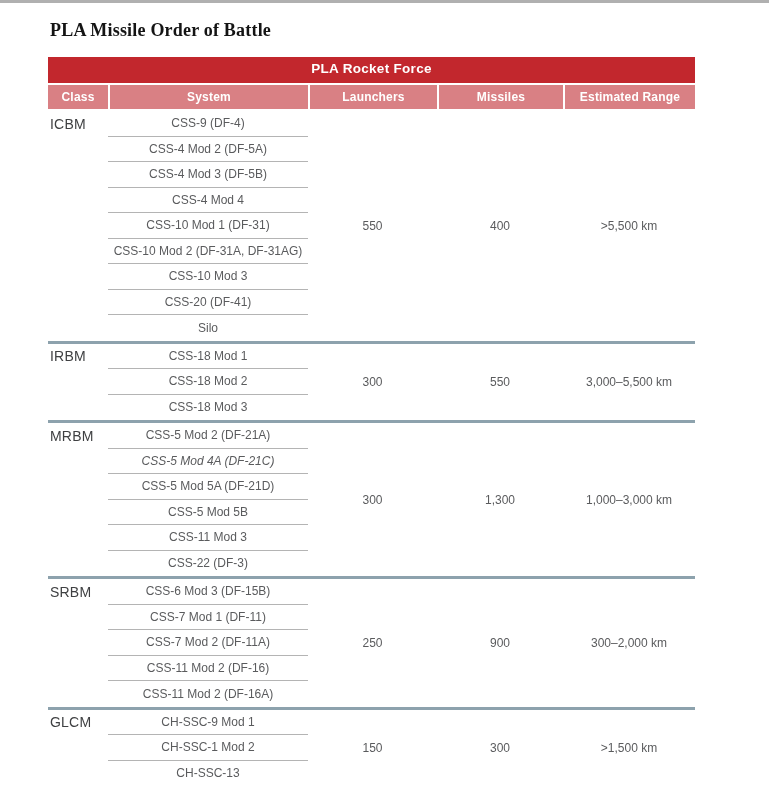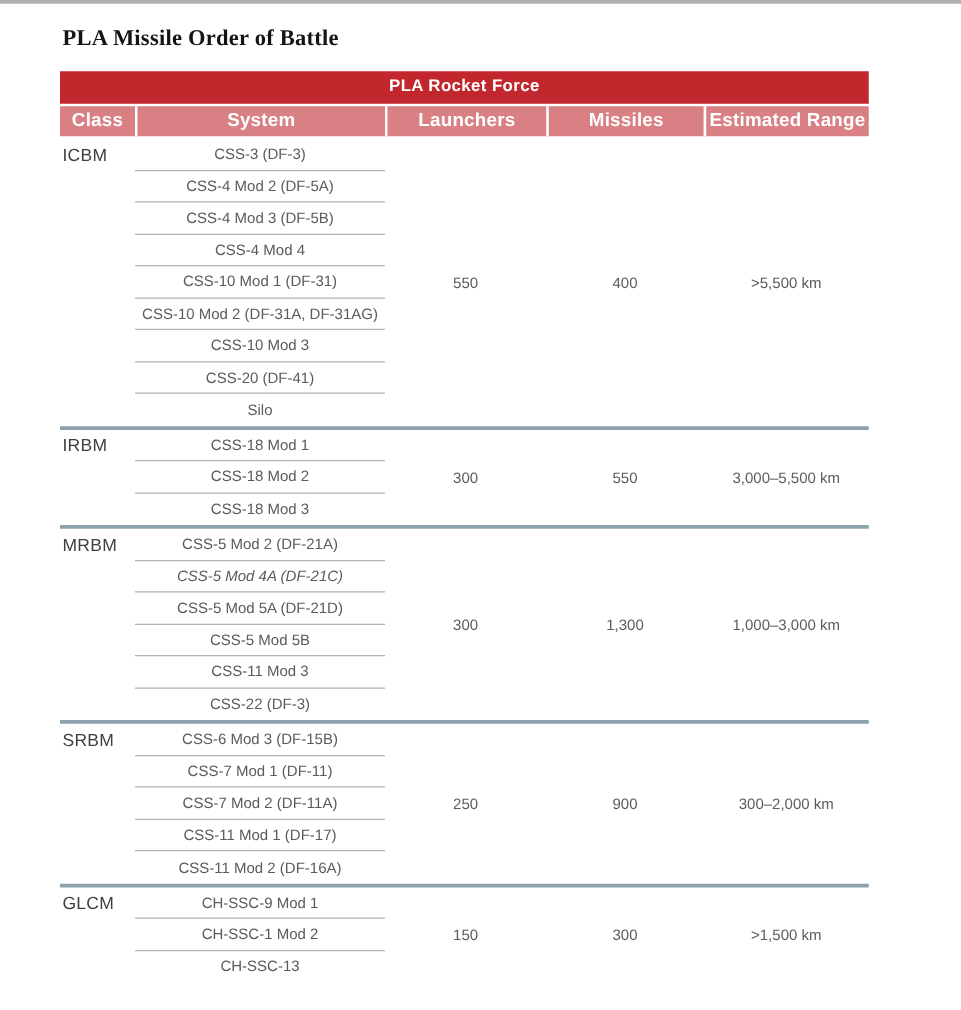--- a/index.html
+++ b/index.html
@@ -15,21 +15,21 @@
   .mtable{position:absolute;top:57px;left:48px;width:647px;}
   .t-title{
     background:#c2272d;color:#ffffff;font-weight:bold;font-size:13.5px;
     height:26px;line-height:24px;text-align:center;letter-spacing:.3px;
   }
   .t-cols{
     display:grid;grid-template-columns:60px 200px 129px 126px 132px;
     margin-top:2px;
   }
   .hcell{
-    background:#d98084;color:#ffffff;font-weight:bold;font-size:15px;
+    background:#d98084;color:#ffffff;font-weight:bold;font-size:12px;
     height:24px;line-height:24px;text-align:center;box-sizing:border-box;
     letter-spacing:.2px;
   }
   .hcell + .hcell{border-left:2px solid #ffffff;}
   .sections{margin-top:2px;}
   .section{display:grid;grid-template-columns:60px 200px 129px 126px 132px;}
   .section + .section{border-top:3px solid #8da2ad;}
   .cell{box-sizing:border-box;display:flex;align-items:center;}
   .class-cell{
     grid-column:1;grid-row:1;font-weight:normal;color:#3f4042;font-size:14px;
@@ -53,21 +53,21 @@
     <div class="t-cols" id="colHeaders">
         <div class="hcell">Class</div>
         <div class="hcell">System</div>
         <div class="hcell">Launchers</div>
         <div class="hcell">Missiles</div>
         <div class="hcell">Estimated Range</div>
       </div>
     <div class="sections" id="sectionsHost">
         <div class="section" style="grid-template-rows: repeat(9, 25.5px);">
           <div class="cell class-cell">ICBM</div>
-          <div class="cell sys-cell underlined" style="grid-row: 1;">CSS-3 (DF-3)</div>
+          <div class="cell sys-cell underlined" style="grid-row: 1;">CSS-9 (DF-4)</div>
           <div class="cell sys-cell underlined" style="grid-row: 2;">CSS-4 Mod 2 (DF-5A)</div>
           <div class="cell sys-cell underlined" style="grid-row: 3;">CSS-4 Mod 3 (DF-5B)</div>
           <div class="cell sys-cell underlined" style="grid-row: 4;">CSS-4 Mod 4</div>
           <div class="cell sys-cell underlined" style="grid-row: 5;">CSS-10 Mod 1 (DF-31)</div>
           <div class="cell sys-cell underlined" style="grid-row: 6;">CSS-10 Mod 2 (DF-31A, DF-31AG)</div>
           <div class="cell sys-cell underlined" style="grid-row: 7;">CSS-10 Mod 3</div>
           <div class="cell sys-cell underlined" style="grid-row: 8;">CSS-20 (DF-41)</div>
           <div class="cell sys-cell" style="grid-row: 9;">Silo</div>
           <div class="cell stat-cell" style="grid-area: 1 / 3 / 10;">550</div>
           <div class="cell stat-cell" style="grid-area: 1 / 4 / 10;">400</div>
@@ -92,21 +92,21 @@
           <div class="cell sys-cell" style="grid-row: 6;">CSS-22 (DF-3)</div>
           <div class="cell stat-cell" style="grid-area: 1 / 3 / 7;">300</div>
           <div class="cell stat-cell" style="grid-area: 1 / 4 / 7;">1,300</div>
           <div class="cell stat-cell" style="grid-area: 1 / 5 / 7;">1,000–3,000 km</div>
         </div>
         <div class="section" style="grid-template-rows: repeat(5, 25.5px);">
           <div class="cell class-cell">SRBM</div>
           <div class="cell sys-cell underlined" style="grid-row: 1;">CSS-6 Mod 3 (DF-15B)</div>
           <div class="cell sys-cell underlined" style="grid-row: 2;">CSS-7 Mod 1 (DF-11)</div>
           <div class="cell sys-cell underlined" style="grid-row: 3;">CSS-7 Mod 2 (DF-11A)</div>
-          <div class="cell sys-cell underlined" style="grid-row: 4;">CSS-11 Mod 1 (DF-17)</div>
+          <div class="cell sys-cell underlined" style="grid-row: 4;">CSS-11 Mod 2 (DF-16)</div>
           <div class="cell sys-cell" style="grid-row: 5;">CSS-11 Mod 2 (DF-16A)</div>
           <div class="cell stat-cell" style="grid-area: 1 / 3 / 6;">250</div>
           <div class="cell stat-cell" style="grid-area: 1 / 4 / 6;">900</div>
           <div class="cell stat-cell" style="grid-area: 1 / 5 / 6;">300–2,000 km</div>
         </div>
         <div class="section" style="grid-template-rows: repeat(3, 25.5px);">
           <div class="cell class-cell">GLCM</div>
           <div class="cell sys-cell underlined" style="grid-row: 1;">CH-SSC-9 Mod 1</div>
           <div class="cell sys-cell underlined" style="grid-row: 2;">CH-SSC-1 Mod 2</div>
           <div class="cell sys-cell" style="grid-row: 3;">CH-SSC-13</div>

